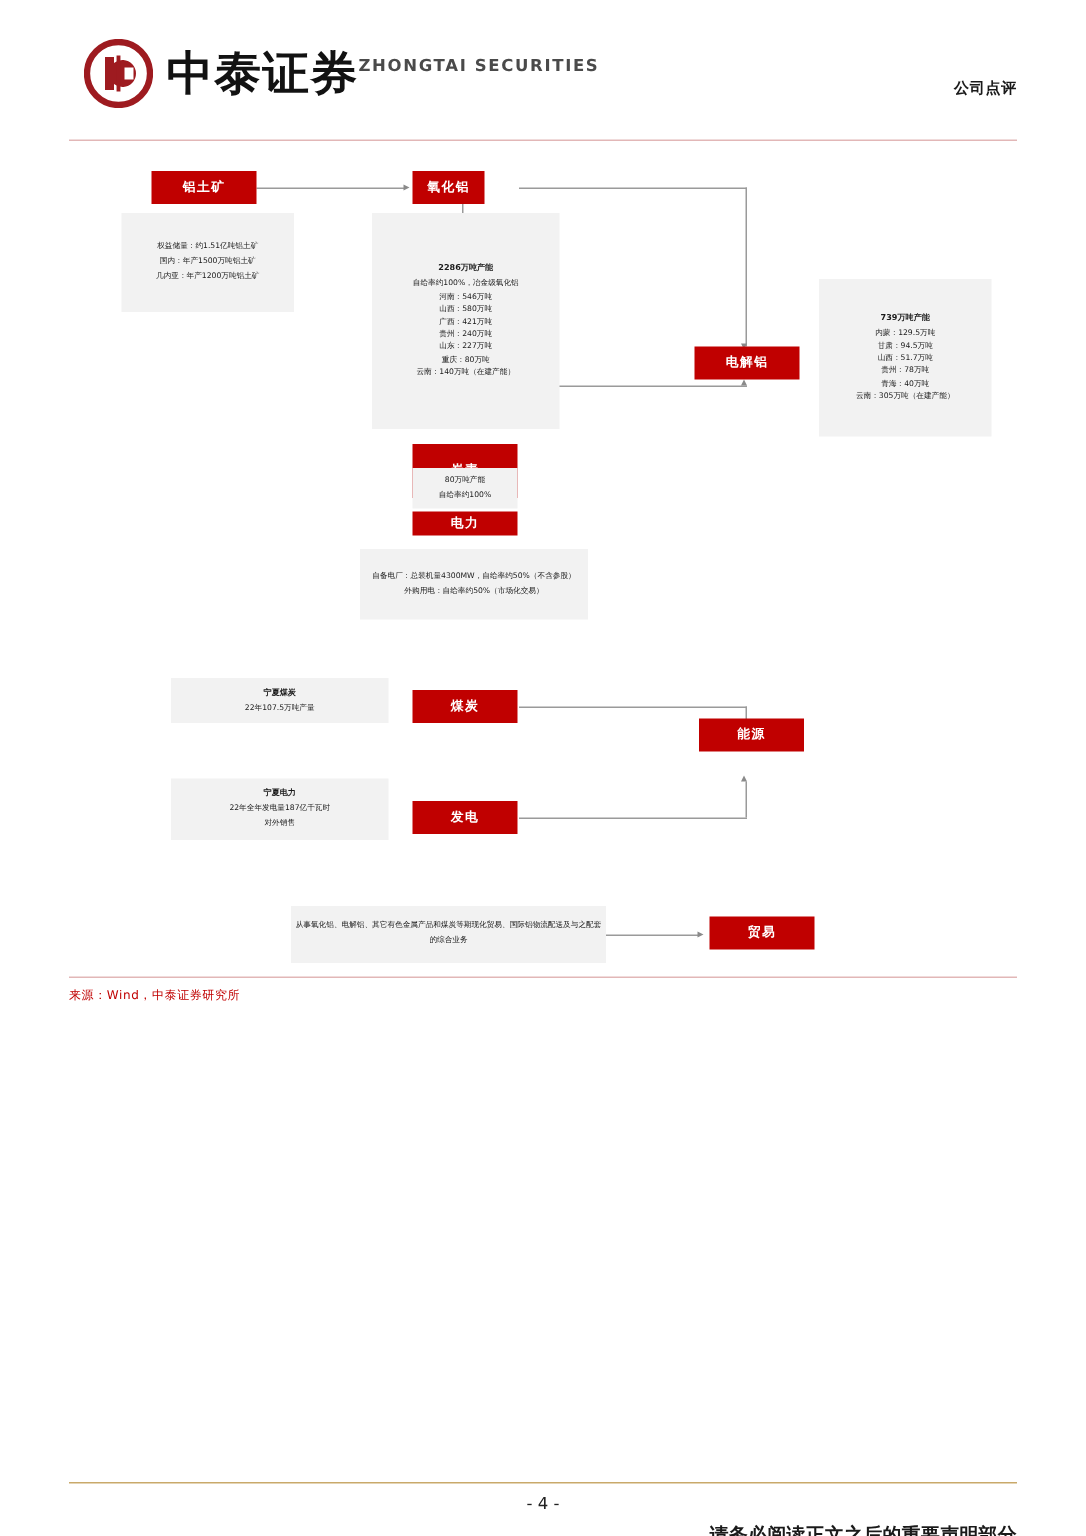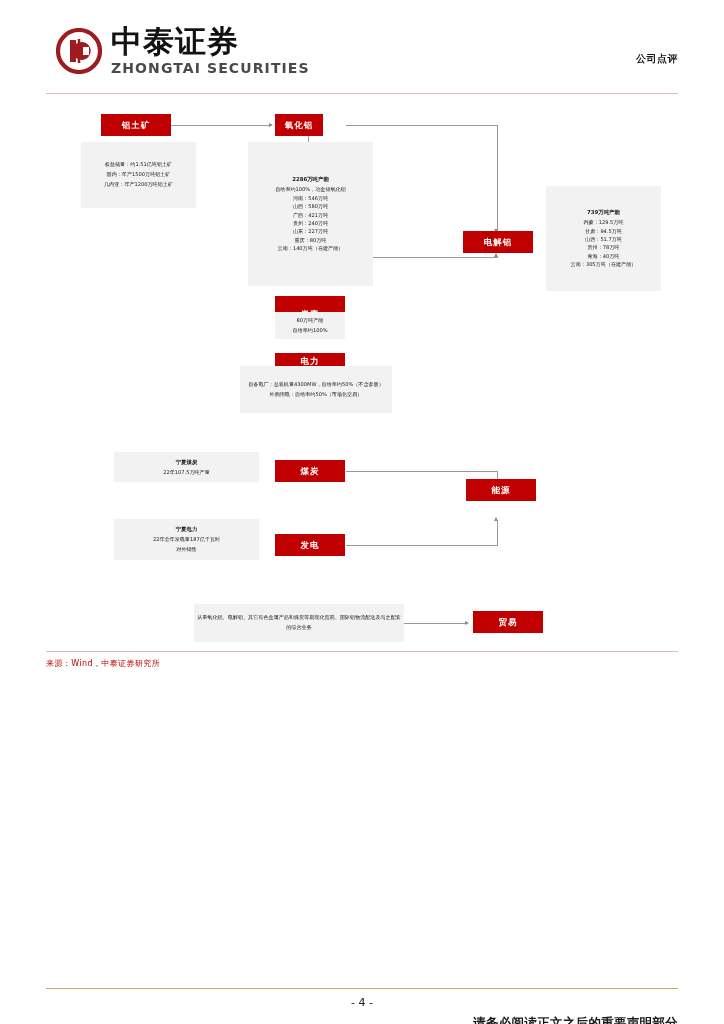--- a/index.html
+++ b/index.html
@@ -10,23 +10,23 @@
     position:relative;
     overflow:hidden;
   }
   .page{position:absolute;left:0;top:0;width:724px;height:1024px;}
 
   
   .hdr{position:absolute;left:0;top:0;width:724px;height:96px;}
   .logo-wrap{position:absolute;left:56px;top:26px;display:flex;align-items:center;gap:9px;}
   .logo-mark{width:46px;height:46px;position:relative;}
   .logo-mark svg{display:block;}
-  .logo-txt{display:flex;flex-direction:column;justify-content:center;line-height:1;}
+  .logo-txt{display:flex;justify-content:center;line-height:1;}
   .logo-cn{font-family:"DejaVu Sans","Liberation Sans",sans-serif;font-size:31px;font-weight:bold;color:#121212;letter-spacing:1px;}
-  .logo-en{font-size:14px;font-weight:bold;color:#4a4a4a;letter-spacing:1.1px;margin-top:4px;}
+  .logo-en{font-size:11px;font-weight:bold;color:#4a4a4a;letter-spacing:1.1px;margin-top:4px;}
   .hdr-right{position:absolute;right:46px;top:52px;font-size:10px;font-weight:bold;color:#1a1a1a;letter-spacing:.5px;}
   .hdr-rule{position:absolute;left:46px;top:93px;width:632px;height:1px;background:#e2b7b7;}
 
   
   .canvas{position:absolute;left:0;top:96px;width:724px;height:560px;}
 
   .redbox{
     position:absolute;background:#c00000;color:#ffffff;
     font-size:8.5px;font-weight:bold;letter-spacing:1px;
     display:flex;align-items:center;justify-content:center;
@@ -116,21 +116,21 @@
     </div>
 
     <div class="redbox" style="left:275px;top:18px;width:48px;height:22px;">
       <span>氧化铝</span>
     </div>
 
     <div class="redbox" style="left:275px;top:200px;width:70px;height:36px;">
       <span>炭素</span>
     </div>
 
-    <div class="redbox" style="left:275px;top:257px;width:70px;height:16px;">
+    <div class="redbox" style="left:275px;top:245px;width:70px;height:16px;">
       <span>电力</span>
     </div>
 
     <div class="redbox" style="left:463px;top:135px;width:70px;height:22px;">
       <span>电解铝</span>
     </div>
 
     <div class="redbox" style="left:275px;top:364px;width:70px;height:22px;">
       <span>煤炭</span>
     </div>

